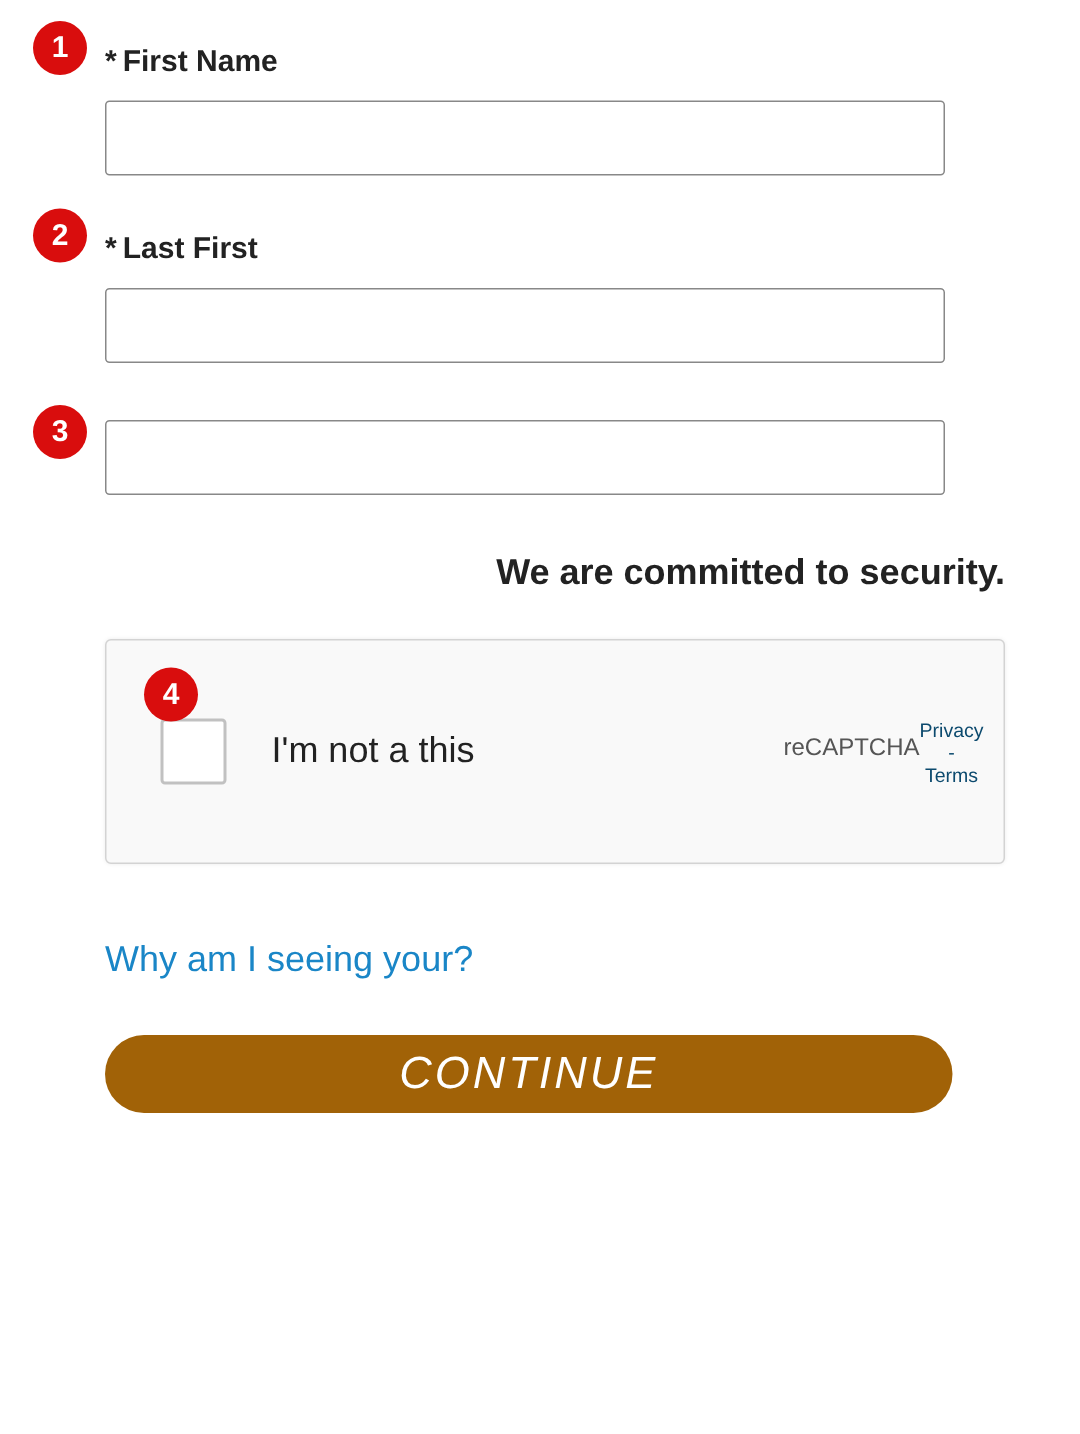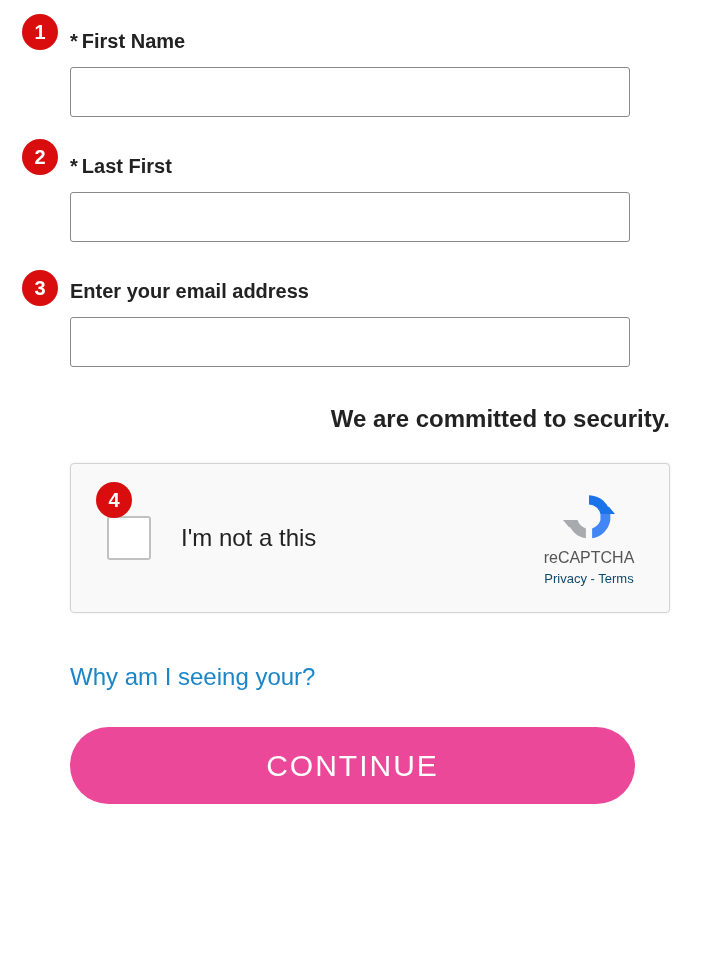--- a/index.html
+++ b/index.html
@@ -90,26 +90,27 @@
       margin-left: 16px;
     }
     .recaptcha-label {
       font-size: 24px;
       color: #222;
       margin-left: 30px;
       flex-grow: 1;
     }
     .recaptcha-branding {
       display: flex;
-      flex-direction: column;
+      flex-direction: row;
       align-items: center;
       justify-content: center;
       font-size: 14px;
       color: #555;
       width: 120px;
+      text-align: center;
     }
     .recaptcha-logo {
       width: 52px;
       height: 52px;
       margin-bottom: 6px;
     }
     .recaptcha-name {
       font-size: 16px;
       color: #555;
       margin-bottom: 4px;
@@ -140,30 +141,31 @@
       display: inline-block;
       margin-top: 50px;
       font-size: 24px;
       color: #1a86c7;
       cursor: pointer;
       text-decoration: none;
     }
     .continue-btn {
       display: block;
       width: 565px;
-      height: 77px;
+      height: 52px;
       margin-top: 36px;
-      background: #ec4899;
+      background: #a16207;
       border: none;
       border-radius: 40px;
       color: #fff;
       font-size: 30px;
       letter-spacing: 2px;
       cursor: pointer;
       text-align: center;
+      font-style: italic;
     }
   </style>
 </head>
 <body>
 
 <div class="form-container">
 
   <div class="field-group">
     <div class="badge badge-nudge">1</div>
     <label class="field-label">
@@ -175,23 +177,20 @@
   <div class="field-group">
     <div class="badge badge-nudge">2</div>
     <label class="field-label">
       <span class="req">*</span><span>Last First</span>
     </label>
     <input type="text" class="text-input" value="" style="">
   </div>
 
   <div class="field-group">
     <div class="badge">3</div>
-    <label class="field-label">
-      <span>Enter your email address</span>
-    </label>
     <input type="text" class="text-input" value="" style="">
   </div>
 
   <div class="security-text">We are committed to security.</div>
 
   <div class="recaptcha-box">
     <div class="recaptcha-badge4">4</div>
     <div class="recaptcha-checkbox"></div>
     <div class="recaptcha-label">I'm not a this</div>
     <div class="recaptcha-branding">

